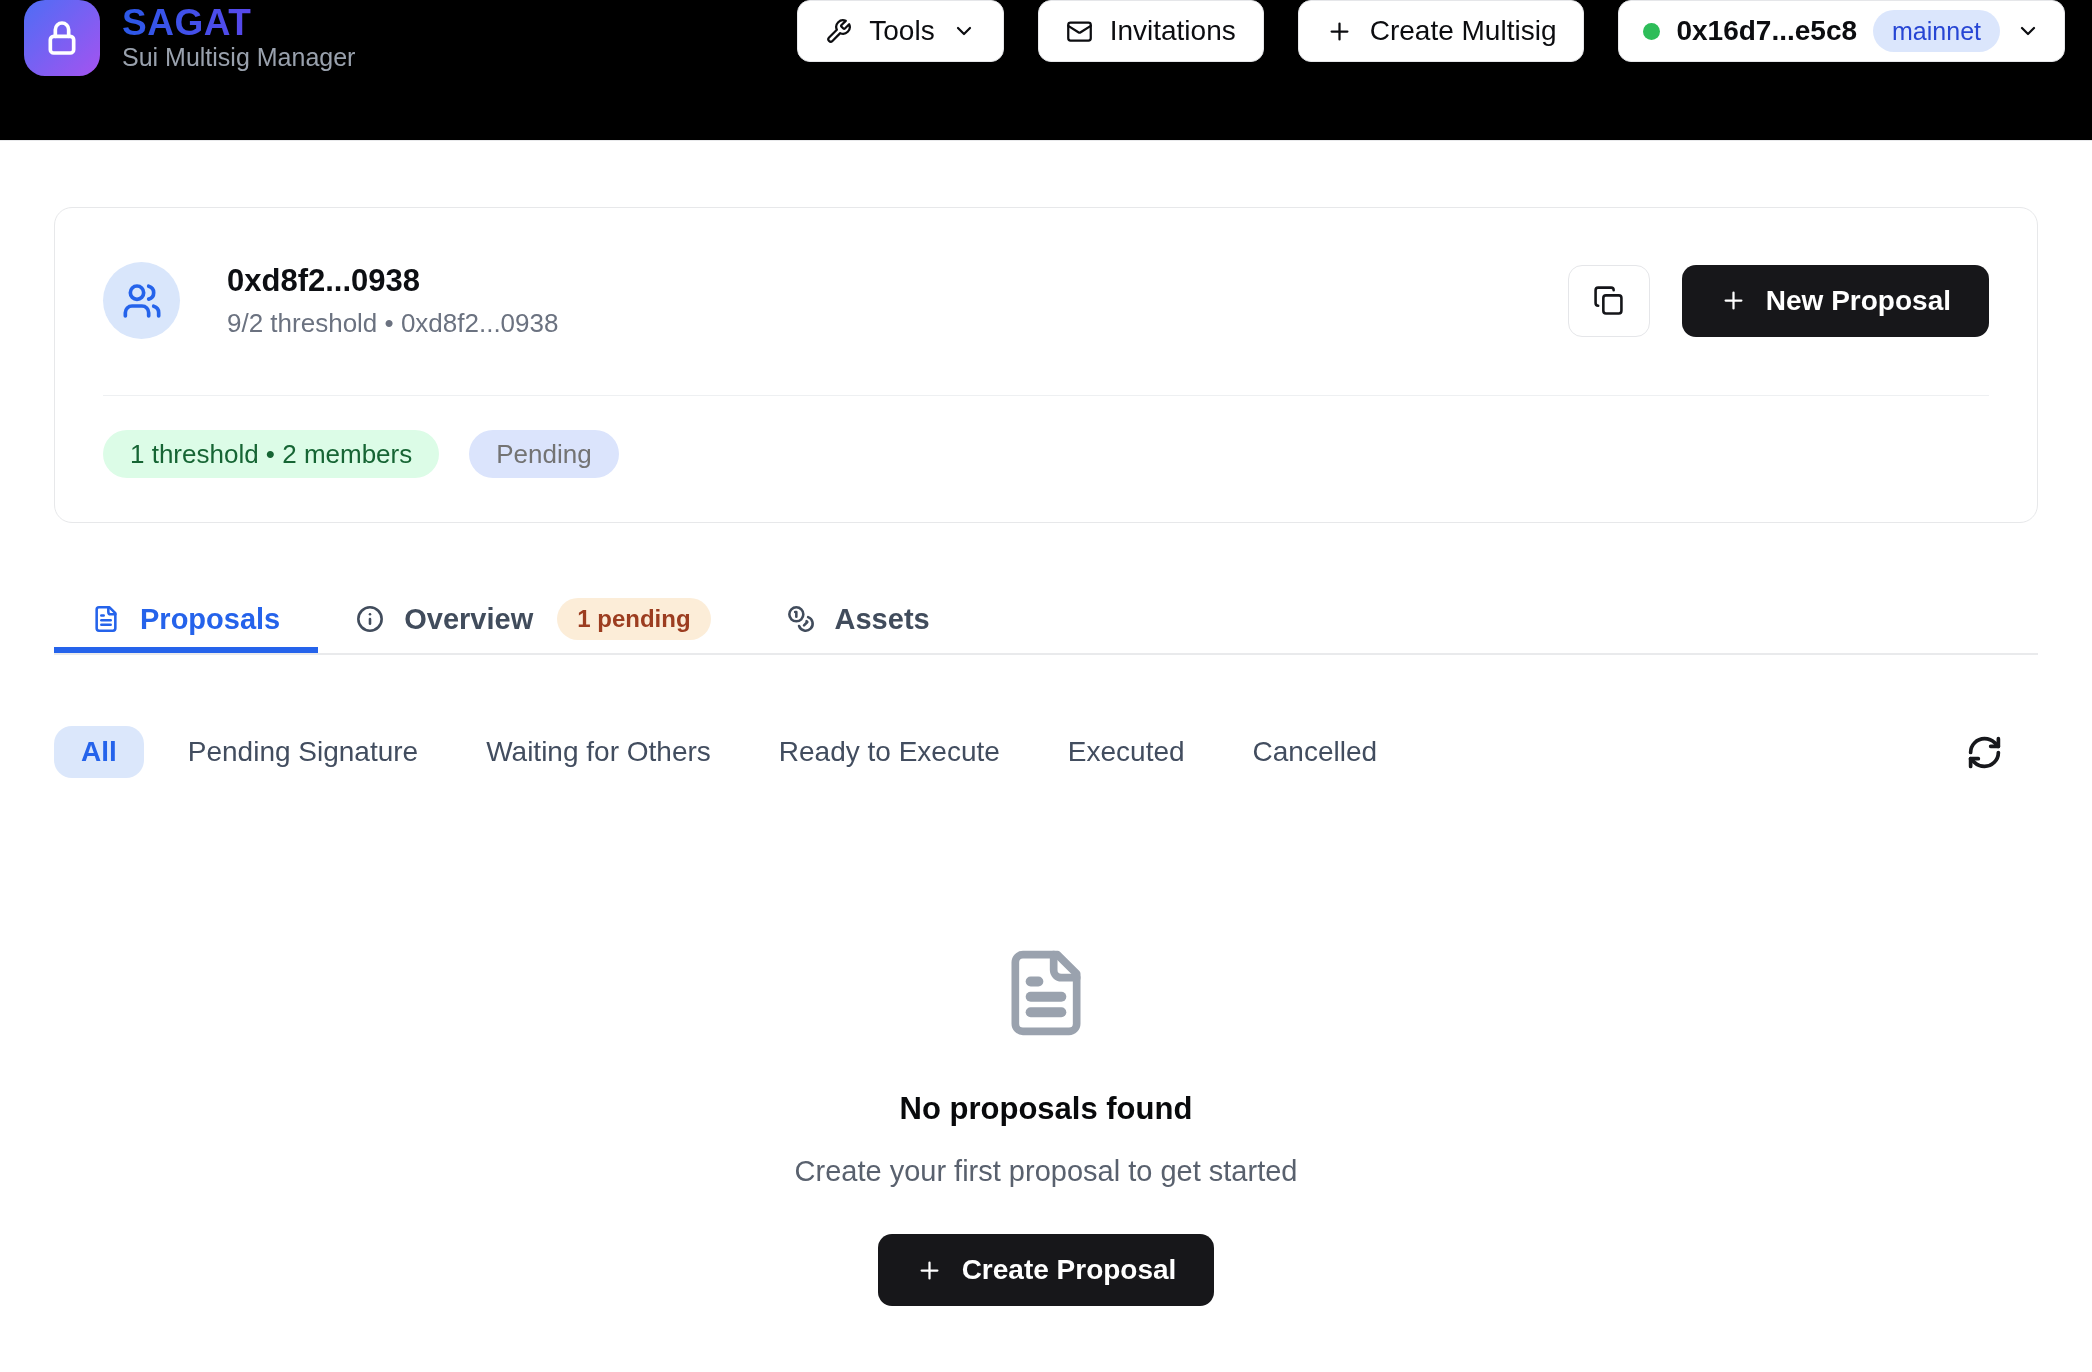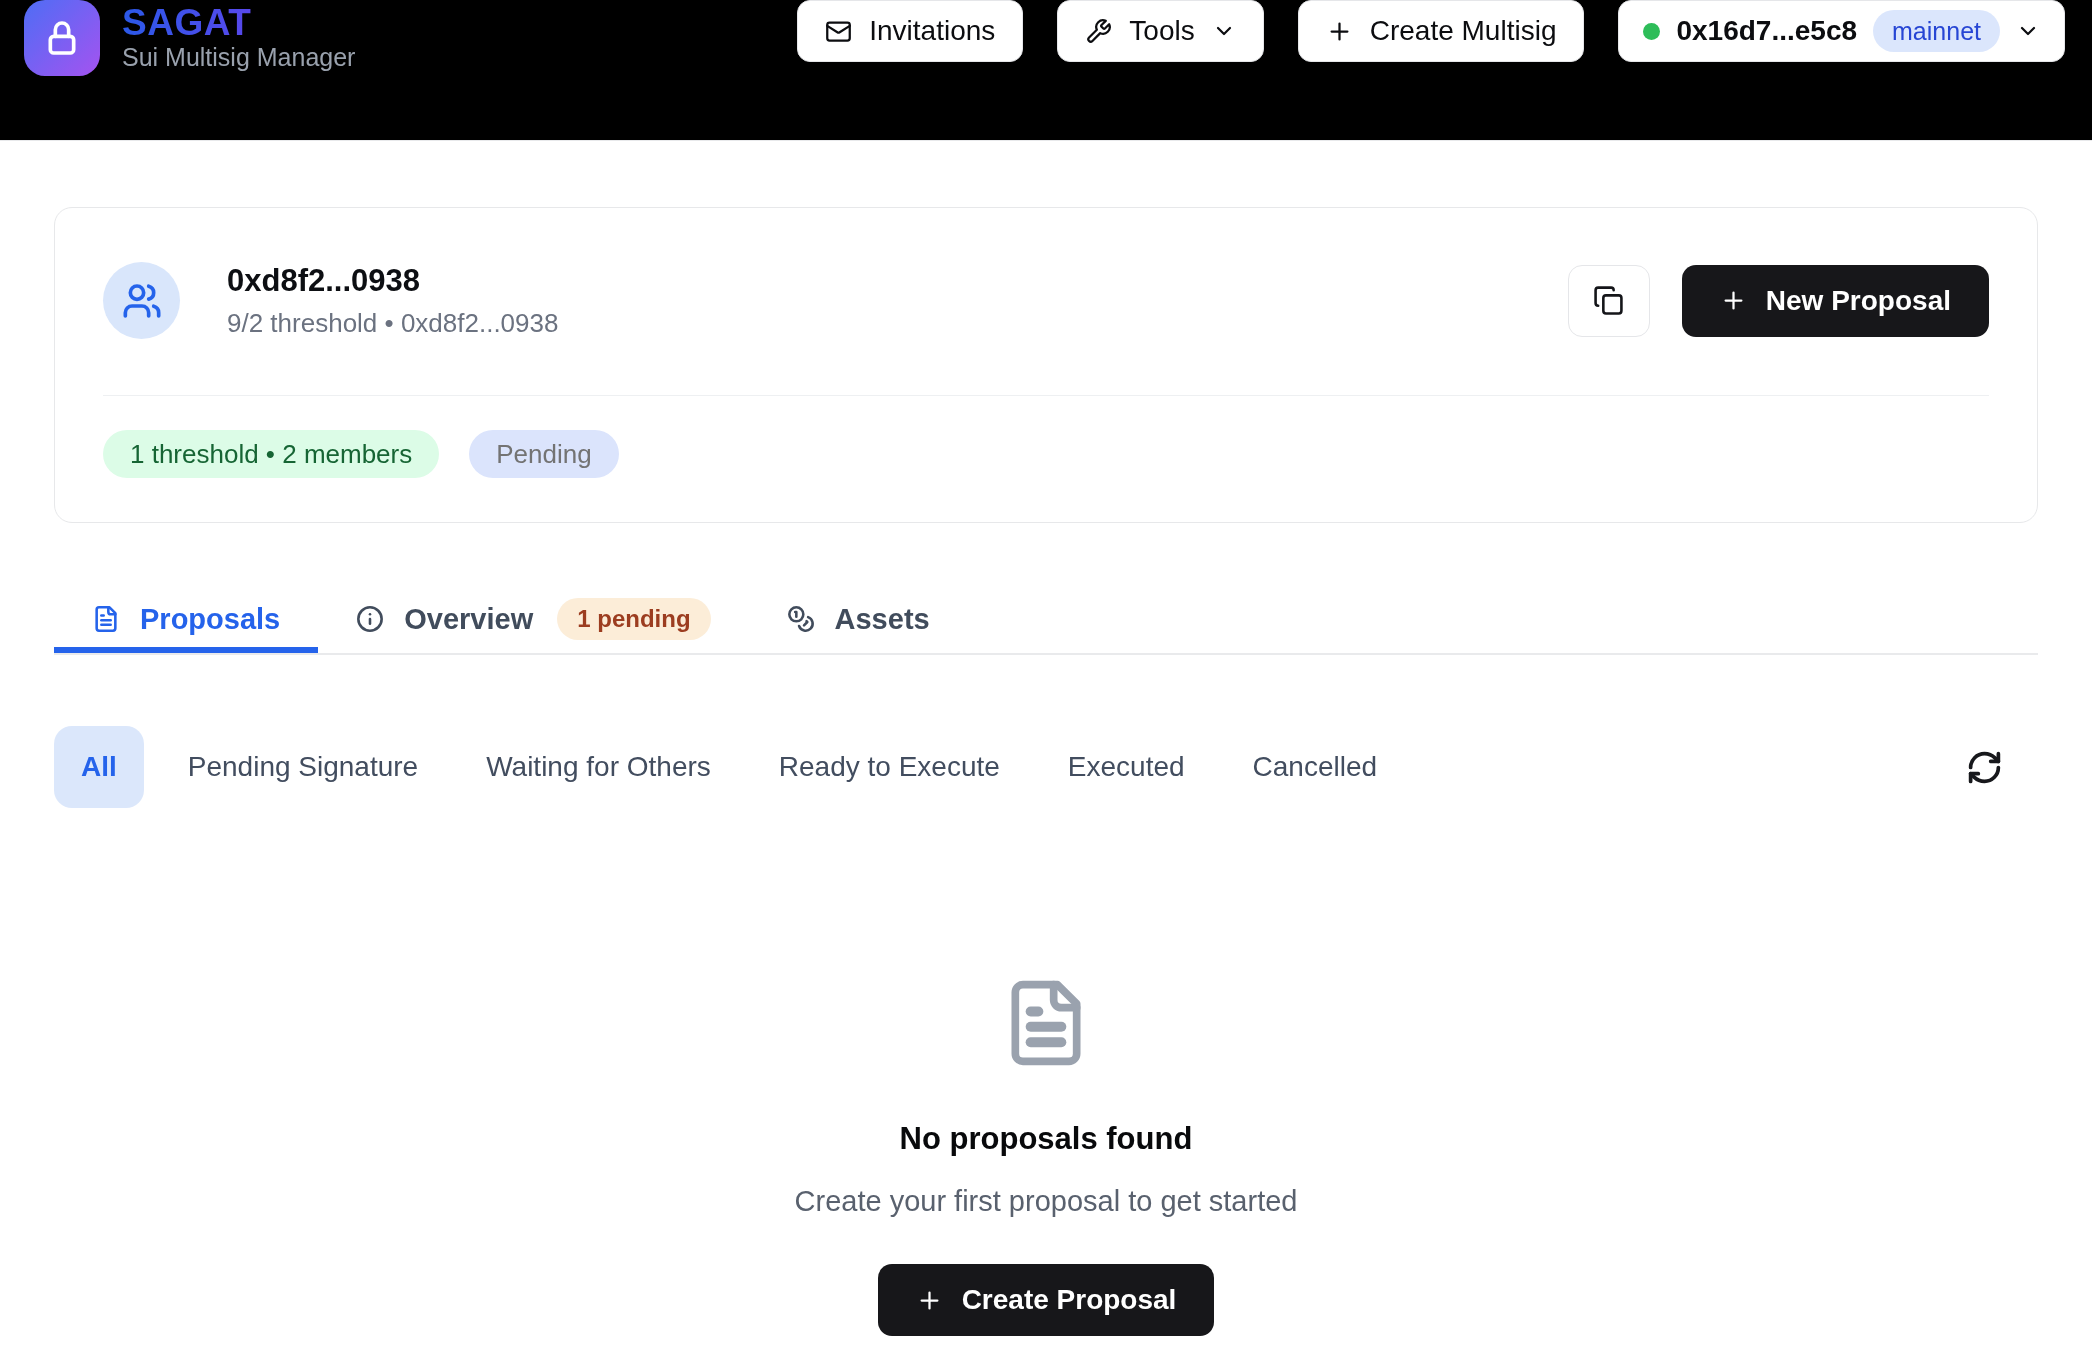--- a/index.html
+++ b/index.html
@@ -68,21 +68,21 @@
     background: transparent; border: none; cursor: pointer; font-family: inherit; }
   .tab svg { width: 28px; height: 28px; stroke: #414c5c; }
   .tab.active { color: #2563eb; box-shadow: inset 0 -6px 0 #2563eb; }
   .tab.active svg { stroke: #2563eb; }
   .tab-badge { height: 42px; display: inline-flex; align-items: center; padding: 0 20px;
     margin-left: 4px; border-radius: 999px; background: #fcedd8; color: #9c3d20;
     font-size: 24px; font-weight: 600; }
 
   
   .filters { margin-top: 71px; display: flex; align-items: center; gap: 20px; }
-  .pill { height: 82px; display: inline-flex; align-items: center; padding: 0 24px;
+  .pill { height: 52px; display: inline-flex; align-items: center; padding: 0 24px;
     border: none; border-radius: 18px; background: transparent; color: #424d5f;
     font-size: 28px; font-weight: 500; cursor: pointer; font-family: inherit; }
   .pill.active { background: #dbe7fb; color: #2563eb; font-weight: 600; padding: 0 27px; }
   .refresh-btn { margin-left: auto; margin-right: 30px; width: 48px; height: 48px;
     background: transparent; border: none; cursor: pointer;
     display: flex; align-items: center; justify-content: center; }
   .refresh-btn svg { width: 37px; height: 37px; stroke: #17181c; }
 
   
   .empty { margin-top: 169px; display: flex; flex-direction: column; align-items: center; }
@@ -104,34 +104,34 @@
     </div>
     <div>
       <div class="brand-name">SAGAT</div>
       <div class="brand-sub">Sui Multisig Manager</div>
     </div>
   </div>
 
   <div class="header-actions">
     <button class="hbtn">
       <svg viewBox="0 0 24 24" fill="none" stroke-width="2" stroke-linecap="round" stroke-linejoin="round">
-        <rect width="20" height="16" x="2" y="4" rx="2"></rect>
-          <path d="m22 7-8.97 5.7a1.94 1.94 0 0 1-2.06 0L2 7"></path>
-      </svg>
-      <span>Invitations</span>
-    </button>
-
-    <button class="hbtn">
-      <svg viewBox="0 0 24 24" fill="none" stroke-width="2" stroke-linecap="round" stroke-linejoin="round">
         <path d="M14.7 6.3a1 1 0 0 0 0 1.4l1.6 1.6a1 1 0 0 0 1.4 0l3.77-3.77a6 6 0 0 1-7.94 7.94l-6.91 6.91a2.12 2.12 0 0 1-3-3l6.91-6.91a6 6 0 0 1 7.94-7.94l-3.76 3.76z"></path>
       </svg>
       <span>Tools</span>
       <svg class="chev" viewBox="0 0 24 24" fill="none" stroke-width="2.2" stroke-linecap="round" stroke-linejoin="round">
         <path d="m6 9 6 6 6-6"></path>
       </svg>
+    </button>
+
+    <button class="hbtn">
+      <svg viewBox="0 0 24 24" fill="none" stroke-width="2" stroke-linecap="round" stroke-linejoin="round">
+        <rect width="20" height="16" x="2" y="4" rx="2"></rect>
+          <path d="m22 7-8.97 5.7a1.94 1.94 0 0 1-2.06 0L2 7"></path>
+      </svg>
+      <span>Invitations</span>
     </button>
 
     <button class="hbtn">
       <svg viewBox="0 0 24 24" fill="none" stroke-width="2" stroke-linecap="round" stroke-linejoin="round">
         <path d="M5 12h14"></path>
           <path d="M12 5v14"></path>
       </svg>
       <span>Create Multisig</span>
     </button>
 

